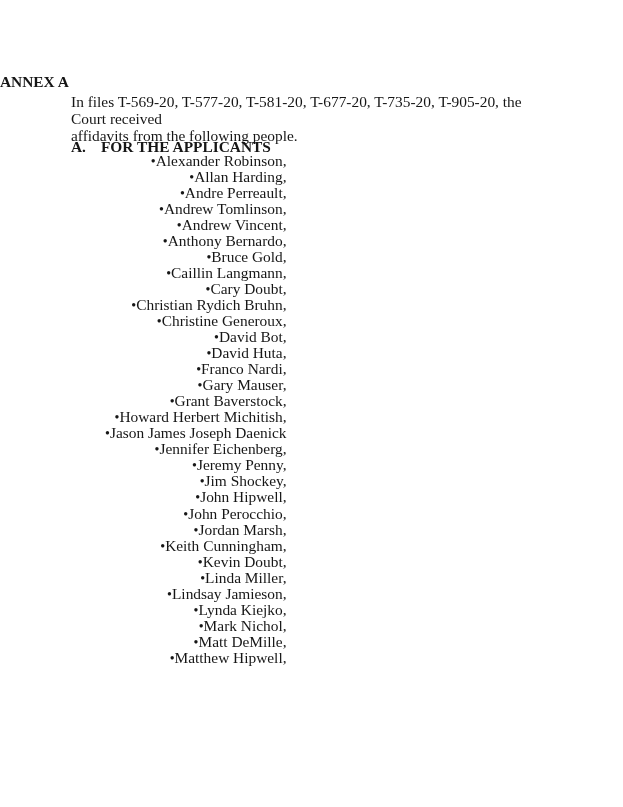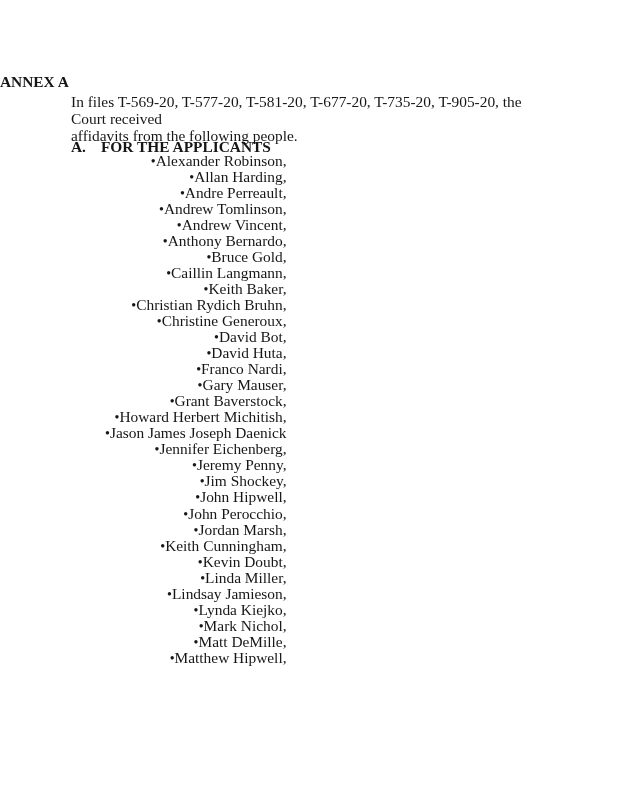--- a/index.html
+++ b/index.html
@@ -79,21 +79,21 @@
 
   <div class="applicants-list">
       <div class="li"><span class="bullet">•</span><span>Alexander Robinson,</span></div>
       <div class="li"><span class="bullet">•</span><span>Allan Harding,</span></div>
       <div class="li"><span class="bullet">•</span><span>Andre Perreault,</span></div>
       <div class="li"><span class="bullet">•</span><span>Andrew Tomlinson,</span></div>
       <div class="li"><span class="bullet">•</span><span>Andrew Vincent,</span></div>
       <div class="li"><span class="bullet">•</span><span>Anthony Bernardo,</span></div>
       <div class="li"><span class="bullet">•</span><span>Bruce Gold,</span></div>
       <div class="li"><span class="bullet">•</span><span>Caillin Langmann,</span></div>
-      <div class="li"><span class="bullet">•</span><span>Keith Baker,</span></div>
+      <div class="li"><span class="bullet">•</span><span>Cary Doubt,</span></div>
       <div class="li"><span class="bullet">•</span><span>Christian Rydich Bruhn,</span></div>
       <div class="li"><span class="bullet">•</span><span>Christine Generoux,</span></div>
       <div class="li"><span class="bullet">•</span><span>David Bot,</span></div>
       <div class="li"><span class="bullet">•</span><span>David Huta,</span></div>
       <div class="li"><span class="bullet">•</span><span>Franco Nardi,</span></div>
       <div class="li"><span class="bullet">•</span><span>Gary Mauser,</span></div>
       <div class="li"><span class="bullet">•</span><span>Grant Baverstock,</span></div>
       <div class="li"><span class="bullet">•</span><span>Howard Herbert Michitish,</span></div>
       <div class="li"><span class="bullet">•</span><span>Jason James Joseph Daenick</span></div>
       <div class="li"><span class="bullet">•</span><span>Jennifer Eichenberg,</span></div>

